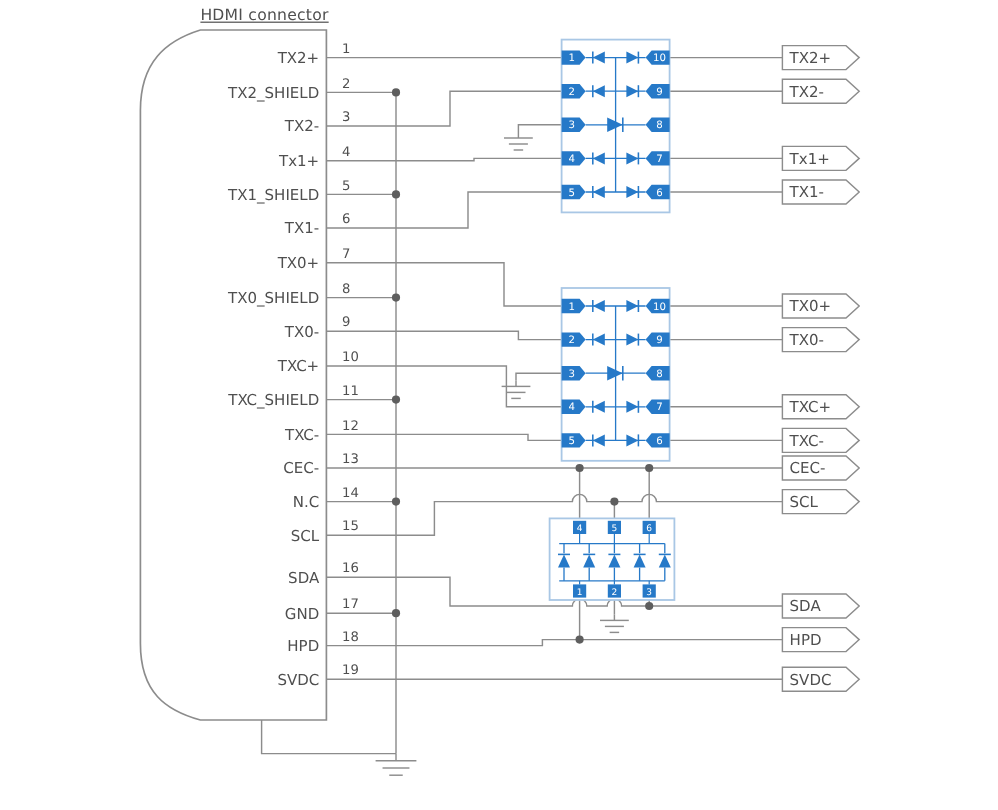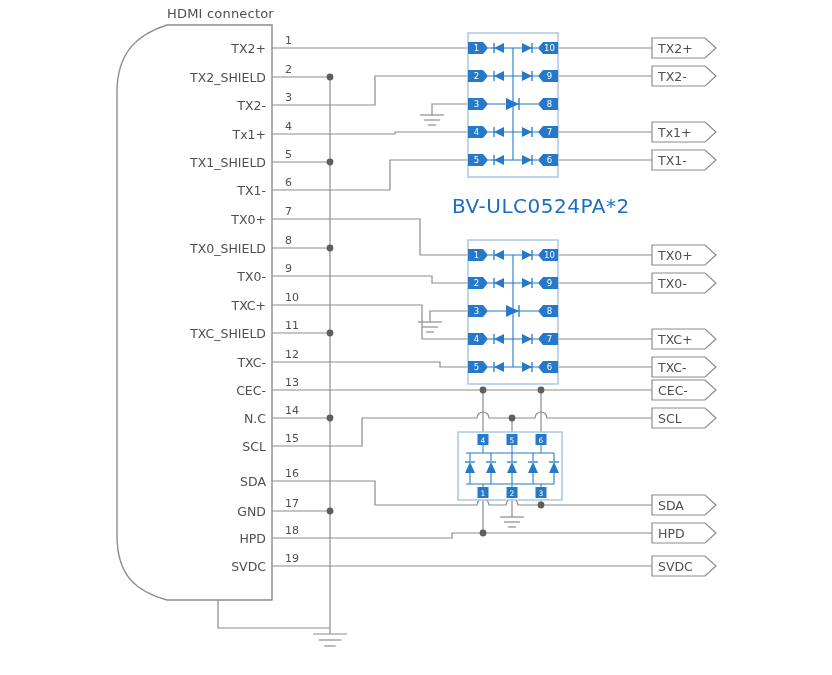--- a/index.html
+++ b/index.html
@@ -1,19 +1,19 @@
 <!DOCTYPE html>
 <html><head>
 <meta charset="utf-8">
 <style>
   html,body{margin:0;padding:0;background:#ffffff;}
   #stage{position:relative;width:832px;height:675px;background:#ffffff;overflow:hidden;
          font-family:"DejaVu Sans","Liberation Sans",sans-serif;}
   svg{position:absolute;left:0;top:0;}
-  #connector-title{position:absolute;font-size:13px;color:#4f4f4f;letter-spacing:.2px;}
+  #connector-title{position:absolute;font-size:13px;color:#4f4f4f;letter-spacing:.2px;text-decoration:underline;}
   .chip-label{position:absolute;font-size:20px;color:#1b6ec2;letter-spacing:.5px;}
 </style>
 </head>
 <body>
 
 <div id="stage">
   <svg id="schematic" width="832" height="675" viewBox="0 0 832 675">
       <g>
         <path d="M272,25 L167,25 C138,34 117,52 117,92 L117,536 C117,577 138,592 167,600 L272,600 Z" fill="none" stroke="#8c8c8c" stroke-width="1.4"></path>
       </g>
@@ -317,14 +317,13 @@
         <circle cx="330" cy="418" r="3.4" fill="#5e5e5e"></circle>
         <circle cx="330" cy="511" r="3.4" fill="#5e5e5e"></circle>
         <circle cx="483" cy="390" r="3.4" fill="#5e5e5e"></circle>
         <circle cx="541" cy="390" r="3.4" fill="#5e5e5e"></circle>
         <circle cx="512" cy="418" r="3.4" fill="#5e5e5e"></circle>
         <circle cx="483" cy="533" r="3.4" fill="#5e5e5e"></circle>
         <circle cx="541" cy="505" r="3.4" fill="#5e5e5e"></circle>
       </g>
     </svg>
   <div id="connector-title" style="left:167px;top:6px">HDMI connector</div>
-  <div class="chip-label" style="left: 452px; top: 194px; color: rgb(27, 110, 194);">BV-ULC0524PA*2</div>
 </div>
 
 </body></html>

